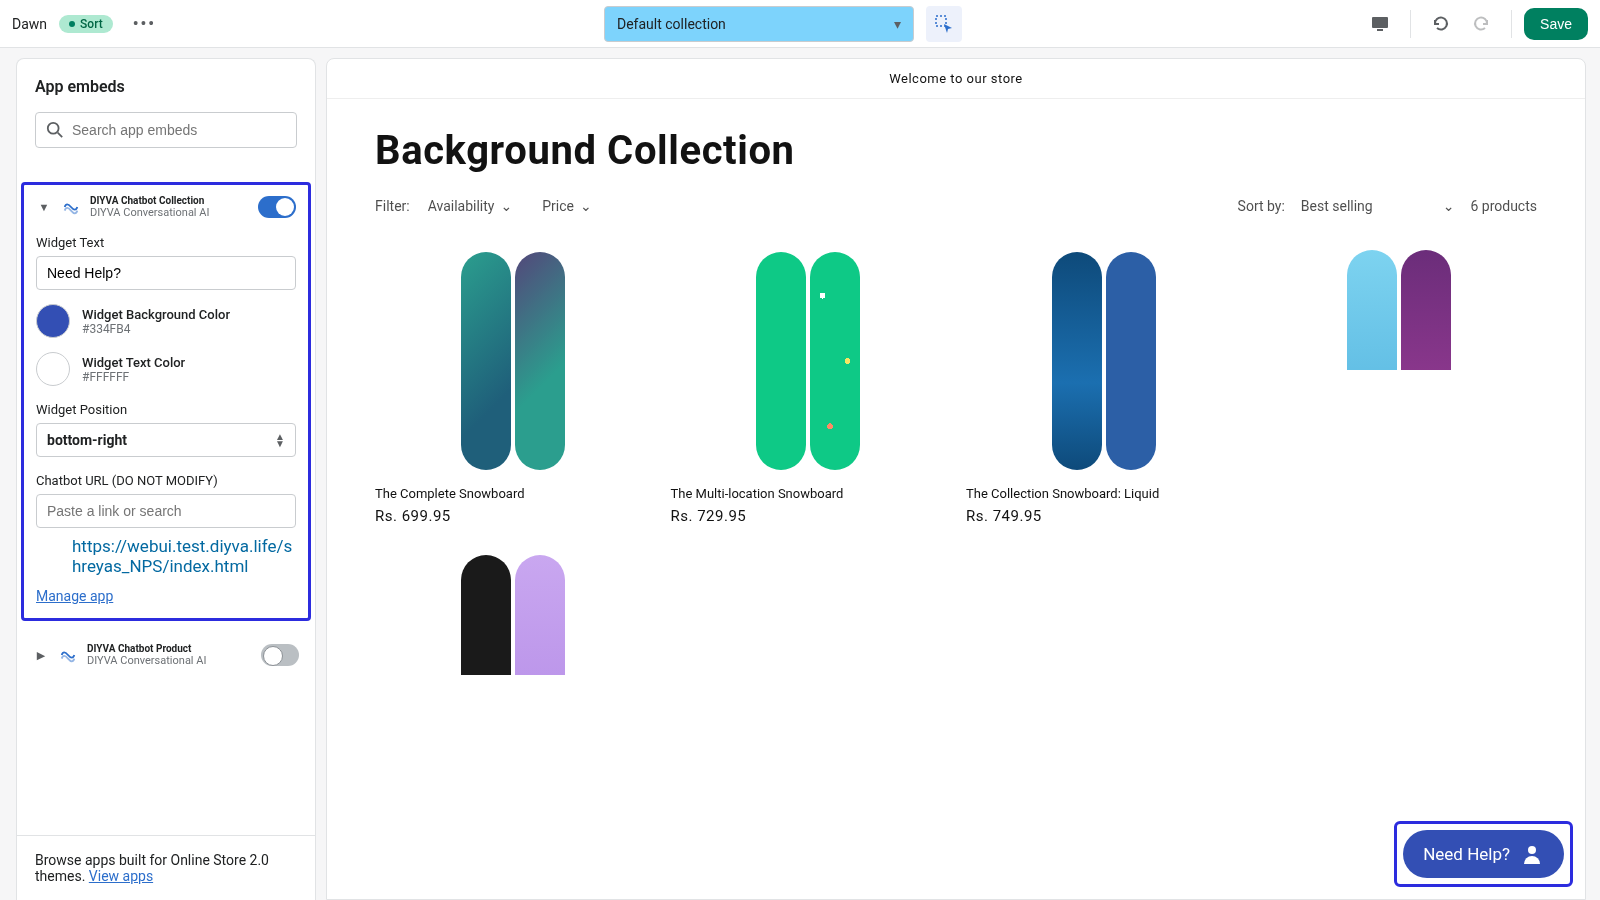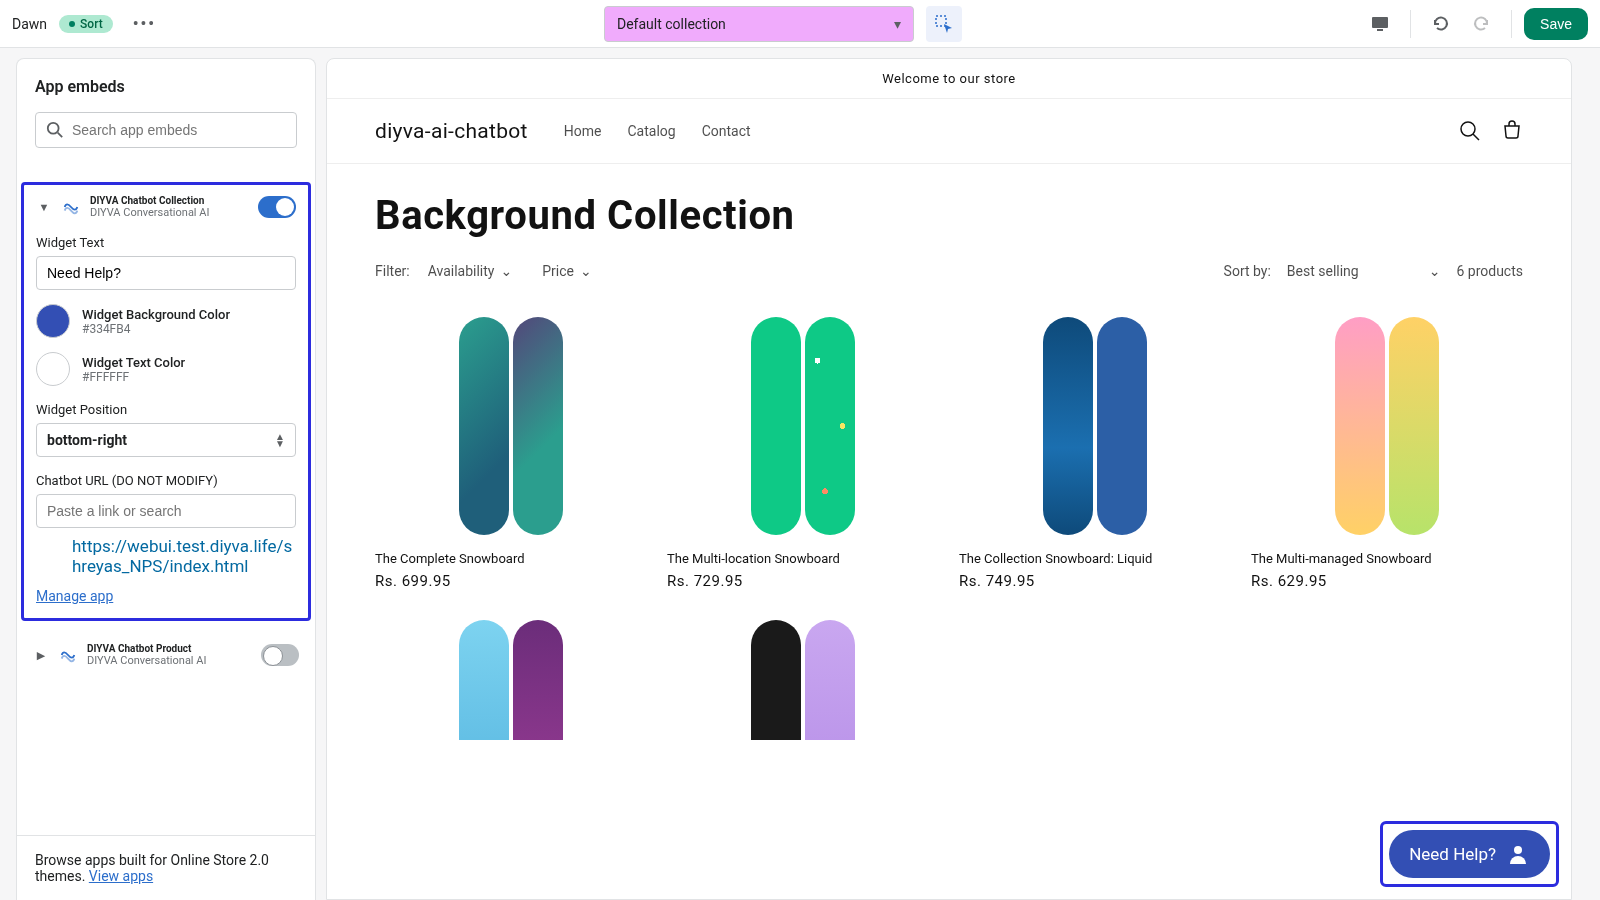--- a/index.html
+++ b/index.html
@@ -6,21 +6,21 @@
 body { font-family: -apple-system, BlinkMacSystemFont, "Segoe UI", Roboto, sans-serif; font-size: 14px; color: #202223; background: #f6f6f7; overflow: hidden; }
 
 
 .topbar { display: flex; align-items: center; height: 48px; background: #fff; border-bottom: 1px solid #e1e3e5; padding: 0 12px; }
 .topbar-left { display: flex; align-items: center; gap: 12px; }
 .theme-name { font-size: 14px; color: #202223; }
 .live-badge { display: inline-flex; align-items: center; gap: 5px; background: #aee9d1; color: #006644; padding: 2px 10px; border-radius: 10px; font-size: 12px; font-weight: 500; }
 .live-badge::before { content: ""; width: 6px; height: 6px; border-radius: 50%; background: #008060; display: inline-block; }
 .more-dots { color: #5c5f62; font-size: 16px; cursor: pointer; padding: 4px 8px; letter-spacing: 2px; font-weight: bold; }
 .topbar-center { flex: 1; display: flex; justify-content: center; gap: 12px; }
-.collection-select { width: 310px; height: 36px; border: 1px solid #c9cccf; border-radius: 4px; background: #f0abfc; padding: 0 12px; display: flex; align-items: center; justify-content: space-between; cursor: pointer; margin-left: 40px; }
+.collection-select { width: 310px; height: 36px; border: 1px solid #c9cccf; border-radius: 4px; background: #7dd3fc; padding: 0 12px; display: flex; align-items: center; justify-content: space-between; cursor: pointer; margin-left: 40px; }
 .collection-select .caret { color: #5c5f62; }
 .inspector-btn { width: 36px; height: 36px; background: #edf1fb; border-radius: 4px; display: flex; align-items: center; justify-content: center; cursor: pointer; }
 .topbar-right { display: flex; align-items: center; gap: 4px; }
 .icon-btn { width: 36px; height: 36px; display: flex; align-items: center; justify-content: center; cursor: pointer; color: #5c5f62; border-radius: 4px; }
 .icon-btn.disabled { opacity: 0.4; cursor: default; }
 .divider-v { width: 1px; height: 28px; background: #e1e3e5; margin: 0 8px; }
 .save-btn { background: #008060; color: #fff; border: none; padding: 8px 16px; border-radius: 10px; font-size: 14px; font-weight: 500; cursor: pointer; }
 
 
 .content-wrap { display: flex; height: calc(900px - 48px); }
@@ -56,21 +56,21 @@
 
 .url-display { font-size: 17px; color: #0369a1; margin-top: 8px; word-break: break-all; margin-left: 36px; }
 .manage-link { display: inline-block; margin-top: 12px; color: #2c6ecb; text-decoration: underline; font-size: 14px; cursor: pointer; }
 
 .embed-item { display: flex; align-items: center; gap: 8px; padding: 10px 16px; }
 
 .sidebar-footer { border-top: 1px solid #e1e3e5; padding: 16px 18px; font-size: 14px; color: #202223; margin-top: auto; }
 .sidebar-footer a { color: #2c6ecb; text-decoration: underline; cursor: pointer; }
 
 
-.preview { flex: 1; padding: 10px 28px 0 10px; }
+.preview { flex: 1; padding: 10px 14px 0 10px; }
 .preview-frame { background: #fff; border: 1px solid #e1e3e5; border-radius: 8px 8px 0 0; height: 100%; overflow: hidden; position: relative; }
 .announce { text-align: center; padding: 12px; font-size: 13px; letter-spacing: 0.5px; color: #121212; border-bottom: 1px solid #eee; }
 .store-header { display: flex; align-items: center; padding: 20px 48px; border-bottom: 1px solid #eee; }
 .store-name { font-size: 21px; color: #121212; letter-spacing: 0.3px; }
 .store-nav { display: flex; gap: 26px; margin-left: 36px; }
 .store-nav span { font-size: 14px; color: #121212bf; cursor: pointer; }
 .store-header-right { margin-left: auto; display: flex; gap: 20px; }
 .store-header-right svg { cursor: pointer; }
 
 .page-title { font-size: 40px; color: #121212; padding: 28px 48px 24px; letter-spacing: 0.6px; }
@@ -240,38 +240,20 @@
 
     <div class="sidebar-footer">
       <span>Browse apps built for Online Store 2.0 themes. </span><a>View apps</a>
     </div>
   </div>
 
   <div class="preview">
     <div class="preview-frame">
       <div class="announce">Welcome to our store</div>
 
-      <div class="store-header">
-        <span class="store-name">diyva-ai-chatbot</span>
-        <div class="store-nav">
-          <span>Home</span>
-          <span>Catalog</span>
-          <span>Contact</span>
-        </div>
-        <div class="store-header-right">
-          <svg width="22" height="22" viewBox="0 0 22 22">
-              <circle cx="9" cy="9" r="7" fill="none" stroke="#121212" stroke-width="1.5"></circle>
-              <line x1="14" y1="14" x2="20" y2="20" stroke="#121212" stroke-width="1.5"></line>
-            </svg>
-          <svg width="22" height="22" viewBox="0 0 22 22">
-              <path d="M4 6 L18 6 L17 16 A2 2 0 0 1 15 18 L7 18 A2 2 0 0 1 5 16 Z" fill="none" stroke="#121212" stroke-width="1.5"></path>
-              <path d="M8 6 L8 4 A3 3 0 0 1 14 4 L14 6" fill="none" stroke="#121212" stroke-width="1.5"></path>
-            </svg>
-        </div>
-      </div>
 
       <h1 class="page-title">Background Collection</h1>
 
       <div class="filter-bar">
         <span class="filter-label">Filter:</span>
         <span class="filter-item">
             <span>Availability</span> 
             <span>⌄</span>
           </span>
         <span class="filter-item">
@@ -313,30 +295,20 @@
           <div class="product-img">
               <div class="board-pair">
                 <div class="board b3a"></div>
                 <div class="board b3b"></div>
               </div>
             </div>
           <div class="product-name">The Collection Snowboard: Liquid</div>
           <div class="product-price">Rs. 749.95</div>
         </div>
         <div class="product">
-          <div class="product-img">
-              <div class="board-pair">
-                <div class="board b4a"></div>
-                <div class="board b4b"></div>
-              </div>
-            </div>
-          <div class="product-name">The Multi-managed Snowboard</div>
-          <div class="product-price">Rs. 629.95</div>
-        </div>
-        <div class="product">
           <div class="product-img" style="height:120px; align-items:flex-start; overflow:hidden;">
               <div class="board-pair">
                 <div class="board b5a"></div>
                 <div class="board b5b"></div>
               </div>
             </div>
         </div>
         <div class="product">
           <div class="product-img" style="height:120px; align-items:flex-start; overflow:hidden;">
               <div class="board-pair">

